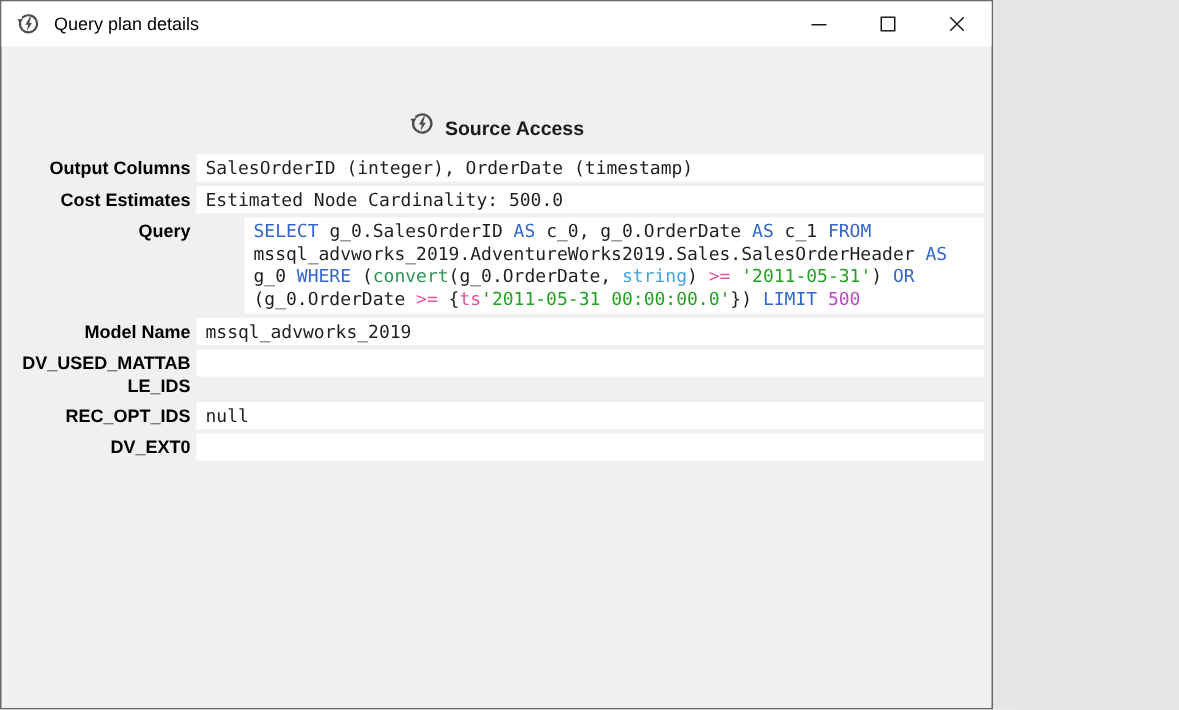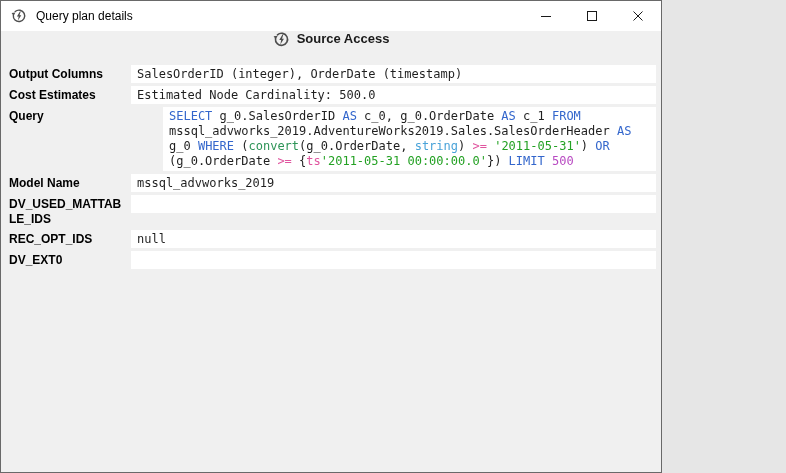--- a/index.html
+++ b/index.html
@@ -22,31 +22,32 @@
     display:flex; align-items:center;
   }
   .titlebar-icon { margin:0 9px 0 10px; width:16px; height:16px; flex:0 0 16px; }
   .title { font-size:12px; color:var(--c-text,#000); }
   .controls { margin-left:auto; display:flex; height:100%; }
   .ctrl { width:46px; height:100%; display:flex; align-items:center; justify-content:center; cursor:default; }
   .ctrl svg { display:block; }
   
   .header-band {
     height:32px; flex:0 0 32px;
-    display:flex; justify-content:center; gap:7px;
+    display:flex; align-items:center; justify-content:center; gap:7px;margin-top:38px;
   }
   .header-title { font-weight:700; font-size:13px; color:#1a1a1a; }
   
   .rows { padding:2px 5px 0 8px; display:flex; flex-direction:column; gap:3px; }
   .row { display:flex; align-items:flex-start; }
   .row-label {
     flex:0 0 122px; width:122px;
     font-weight:700; font-size:12px; line-height:15px;
     padding:2px 4px 0 0; color:#000;
     word-break:break-all;
+    text-align:right;
   }
   .row-value {
     flex:1 1 auto;
     background:var(--c-field_bg,#ffffff);
     font-family:"DejaVu Sans Mono","Liberation Mono",monospace;
     font-size:12px; line-height:18px; min-height:18px;
     padding:0 6px;
     white-space:pre-wrap;
     color:var(--syn-identifier,#1f1f1f);
   }

